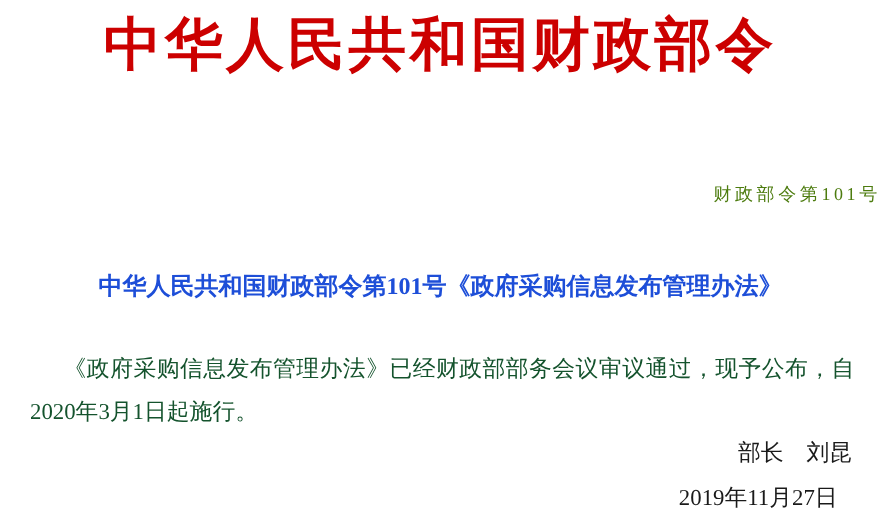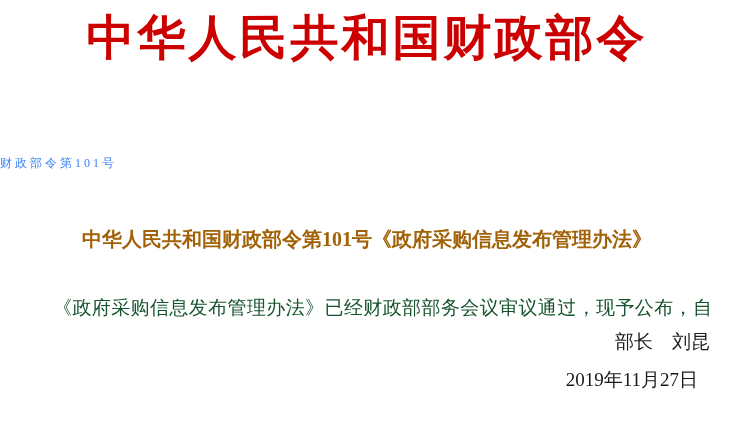--- a/index.html
+++ b/index.html
@@ -22,33 +22,33 @@
     text-align: center;
     color: #cc0000;
     font-size: 48px;
     font-weight: bold;
     letter-spacing: 3px;
     line-height: 56px;
     white-space: nowrap;
   }
   .doc-number {
     margin-top: 88px;
-    text-align: left;
-    font-size: 12px;
+    text-align: right;
+    font-size: 15px;
     letter-spacing: 3px;
     line-height: 18px;
-    color: #3b82f6;
+    color: #4d7c0f;
   }
   .doc-heading {
     margin: 54px 10px 0 10px;
     text-align: center;
     font-size: 20px;
     font-weight: bold;
     line-height: 26px;
-    color: #a16207;
+    color: #1d4ed8;
   }
   .doc-body {
     margin: 38px 22px 0 25px;
     font-size: 19px;
     line-height: 36px;
     color: #14532d;
   }
   .body-line {
     margin: 0;
   }
@@ -82,20 +82,21 @@
 <div class="page">
 
   <h1 class="doc-title">中华人民共和国财政部令</h1>
 
   <div class="doc-number">财政部令第101号</div>
 
   <h2 class="doc-heading">中华人民共和国财政部令第101号《政府采购信息发布管理办法》</h2>
 
   <div class="doc-body">
     <p class="body-line first">《政府采购信息发布管理办法》已经财政部部务会议审议通过，现予公布，自</p>
+    <p class="body-line">2020年3月1日起施行。</p>
   </div>
 
   <div class="signature">
     <span>部长</span><span class="sig-gap"></span><span>刘昆</span>
   </div>
 
   <div class="doc-date">2019年11月27日</div>
 
 </div>
 

